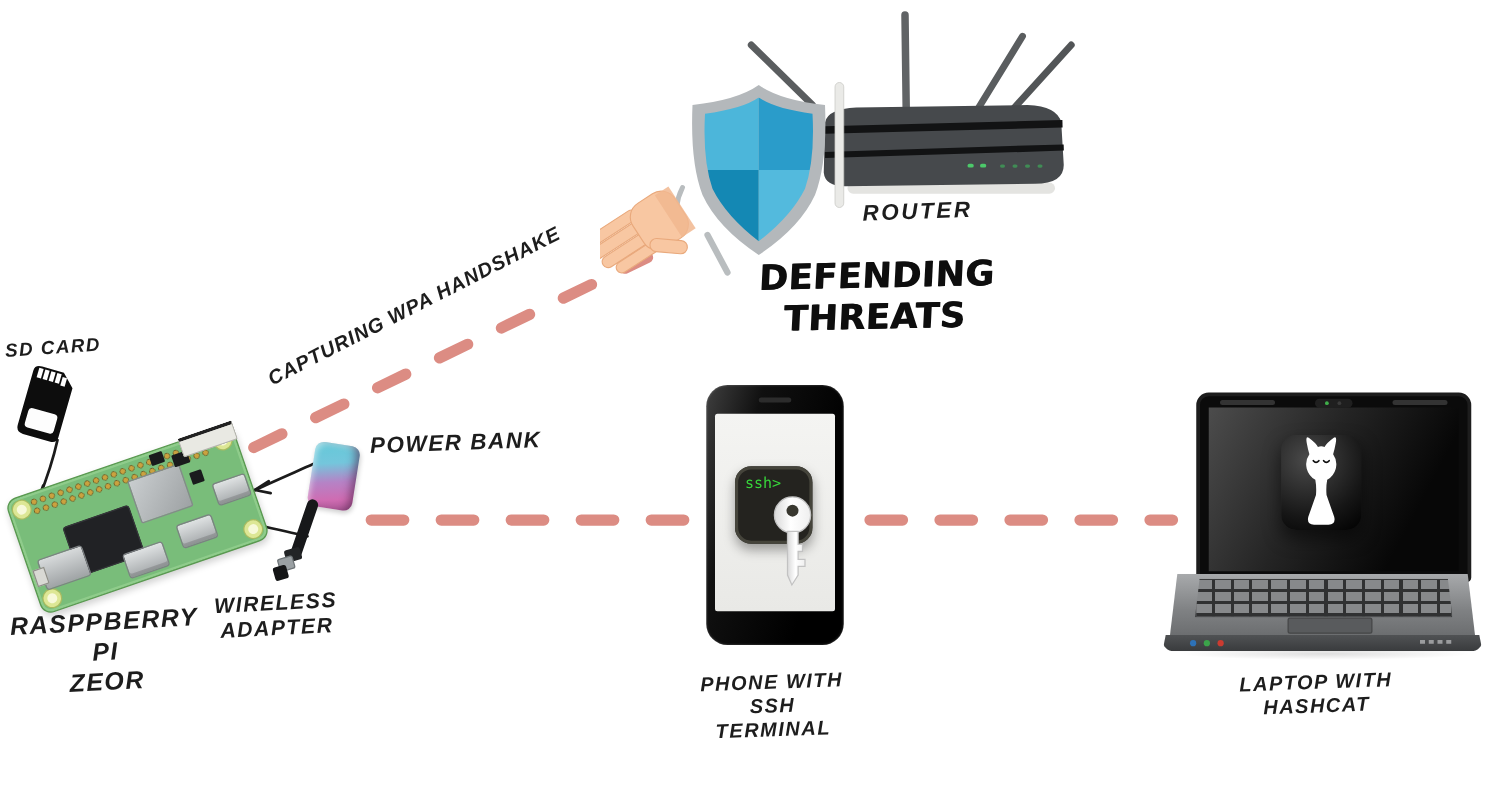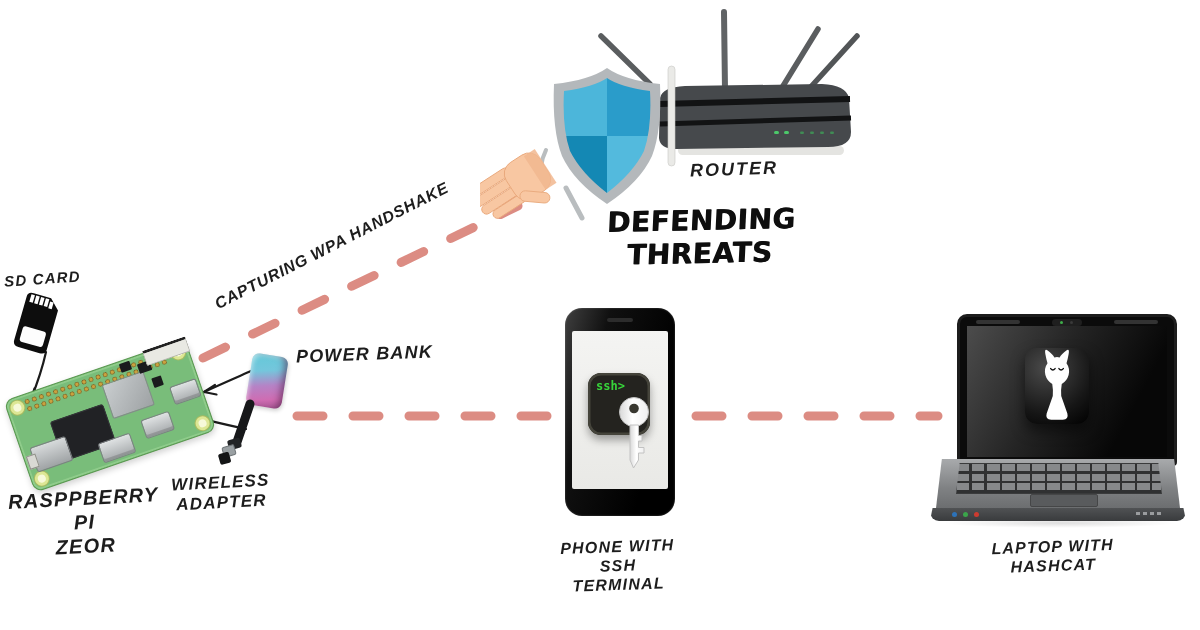--- a/index.html
+++ b/index.html
@@ -18,21 +18,21 @@
   .phone{position:absolute;left:565px;top:308px;width:110px;height:208px;border-radius:17px;
          background:linear-gradient(105deg,#3f3f3f,#101010 28%,#000 75%);
          box-shadow:inset 0 0 2px rgba(255,255,255,.3);}
   .phone-screen{position:absolute;left:7px;top:23px;right:7px;bottom:27px;border-radius:2px;
          background:linear-gradient(180deg,#f4f4f2,#e9e9e6);}
   .phone-speaker{position:absolute;left:50%;top:10px;width:26px;height:4px;margin-left:-13px;
          border-radius:2px;background:#2c2c2c;}
   .ssh-icon{position:absolute;left:16px;top:42px;width:62px;height:62px;border-radius:13px;
          background:#24231f;box-shadow:inset 0 0 0 2.5px #45443b,0 5px 9px rgba(0,0,0,.35);}
   .ssh-prompt{position:absolute;left:8px;top:6px;font-family:"DejaVu Sans Mono",monospace;
-         font-size:12px;font-weight:bold;color:#37d43a;}
+         font-size:12px;font-weight:normal;color:#37d43a;}
   
   .laptop-screen{position:absolute;left:957px;top:314px;width:214px;height:146px;
          background:#0b0b0b;border:3px solid #1d1d1d;border-radius:10px 10px 4px 4px;}
   .laptop-display{position:absolute;left:7px;top:9px;right:7px;bottom:6px;
          background:linear-gradient(118deg,#4c4c4c,#242424 42%,#070707 78%);}
   .bezel-slit{position:absolute;top:3px;width:44px;height:4px;background:#333;border-radius:2px;}
   .webcam{position:absolute;left:50%;top:2px;width:30px;height:7px;margin-left:-15px;
          border-radius:4px;background:#1f1f1f;}
   .webcam-dot{position:absolute;top:2px;width:3px;height:3px;border-radius:50%;}
   .hashcat-icon{position:absolute;left:58px;top:22px;width:64px;height:76px;border-radius:12px;

